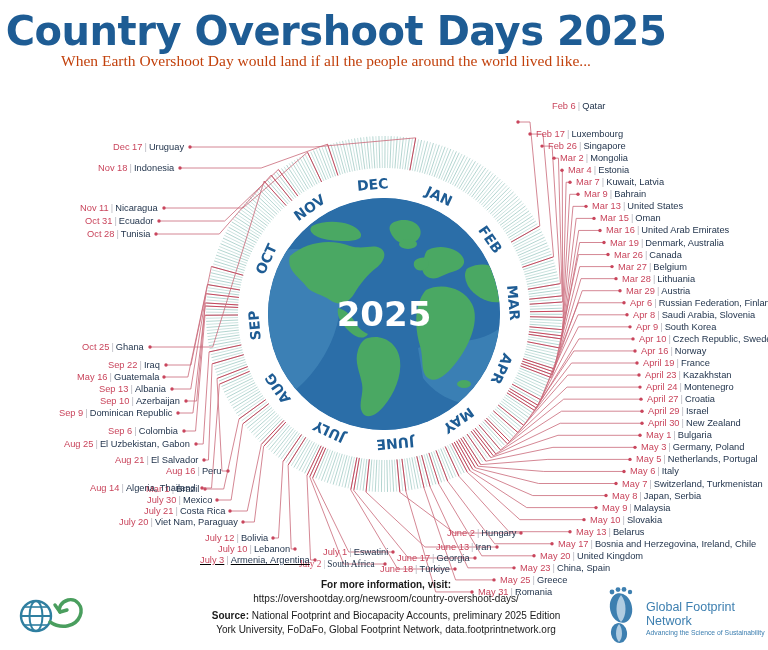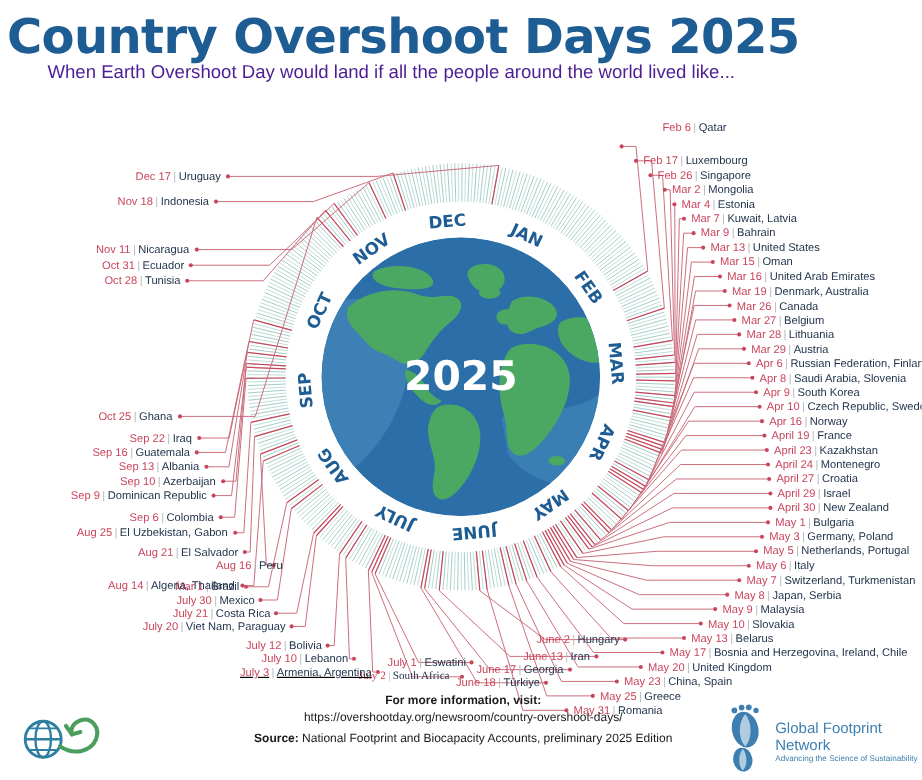--- a/index.html
+++ b/index.html
@@ -13,21 +13,21 @@
   #stage{position:absolute;left:0;top:0;width:768px;height:650px;}
 
   
   #title{
     position:absolute;left:0;top:8px;width:672px;text-align:center;
     font-size:40px;font-weight:bold;color:#1e5c94;letter-spacing:-0.5px;
     font-family:"DejaVu Sans", sans-serif;
   }
   #subtitle{
     position:absolute;left:0;top:52px;width:652px;text-align:center;
-    font-size:15.5px;color:#4c1d95;font-family:Liberation Sans, sans-serif;
+    font-size:15.5px;color:#c2410c;font-family:Liberation Serif, serif;
   }
 
   
   #globe-wrap{position:absolute;left:246px;top:176px;width:276px;height:276px;}
   #globe-ring{
     position:absolute;left:0;top:0;width:276px;height:276px;border-radius:50%;
     background:#ffffff;
   }
   #globe{
     position:absolute;left:22px;top:22px;width:232px;height:232px;border-radius:50%;
@@ -758,28 +758,28 @@
       <div class="label left" style="left: 323px; top: 547px;"><span class="d">July 1</span><span class="bar">|</span><span class="c">Eswatini</span></div>
       <div class="label left" style="left: 299px; top: 559px; font-family: Liberation Serif, serif;"><span class="d">July 2</span><span class="bar">|</span><span class="c">South Africa</span></div>
       <div class="label left" style="left: 200px; top: 555px; text-decoration: underline;"><span class="d">July 3</span><span class="bar">|</span><span class="c">Armenia, Argentina</span></div>
       <div class="label left" style="left: 218px; top: 544px;"><span class="d">July 10</span><span class="bar">|</span><span class="c">Lebanon</span></div>
       <div class="label left" style="left: 205px; top: 533px;"><span class="d">July 12</span><span class="bar">|</span><span class="c">Bolivia</span></div>
       <div class="label left" style="left: 119px; top: 517px;"><span class="d">July 20</span><span class="bar">|</span><span class="c">Viet Nam, Paraguay</span></div>
       <div class="label left" style="left: 144px; top: 506px;"><span class="d">July 21</span><span class="bar">|</span><span class="c">Costa Rica</span></div>
       <div class="label left" style="left: 147px; top: 495px;"><span class="d">July 30</span><span class="bar">|</span><span class="c">Mexico</span></div>
       <div class="label left" style="left: 146px; top: 484px;"><span class="d">Mar 1</span><span class="bar">|</span><span class="c">Brazil</span></div>
       <div class="label left" style="left: 90px; top: 483px;"><span class="d">Aug 14</span><span class="bar">|</span><span class="c">Algeria, Thailand</span></div>
-      <div class="label left" style="left: 166px; top: 466px; margin-left: 14px;"><span class="d">Aug 16</span><span class="bar">|</span><span class="c">Peru</span></div>
+      <div class="label left" style="left: 166px; top: 466px;"><span class="d">Aug 16</span><span class="bar">|</span><span class="c">Peru</span></div>
       <div class="label left" style="left: 115px; top: 455px;"><span class="d">Aug 21</span><span class="bar">|</span><span class="c">El Salvador</span></div>
       <div class="label left" style="left: 64px; top: 439px;"><span class="d">Aug 25</span><span class="bar">|</span><span class="c">El Uzbekistan, Gabon</span></div>
       <div class="label left" style="left: 108px; top: 426px;"><span class="d">Sep 6</span><span class="bar">|</span><span class="c">Colombia</span></div>
       <div class="label left" style="left: 59px; top: 408px;"><span class="d">Sep 9</span><span class="bar">|</span><span class="c">Dominican Republic</span></div>
       <div class="label left" style="left: 100px; top: 396px;"><span class="d">Sep 10</span><span class="bar">|</span><span class="c">Azerbaijan</span></div>
       <div class="label left" style="left: 99px; top: 384px;"><span class="d">Sep 13</span><span class="bar">|</span><span class="c">Albania</span></div>
-      <div class="label left" style="left: 77px; top: 372px;"><span class="d">Sep 16</span><span class="bar">|</span><span class="c">Guatemala</span></div>
+      <div class="label left" style="left: 77px; top: 372px;"><span class="d">May 16</span><span class="bar">|</span><span class="c">Guatemala</span></div>
       <div class="label left" style="left: 108px; top: 360px;"><span class="d">Sep 22</span><span class="bar">|</span><span class="c">Iraq</span></div>
       <div class="label left" style="left: 82px; top: 342px;"><span class="d">Oct 25</span><span class="bar">|</span><span class="c">Ghana</span></div>
       <div class="label left" style="left: 87px; top: 229px;"><span class="d">Oct 28</span><span class="bar">|</span><span class="c">Tunisia</span></div>
       <div class="label left" style="left: 85px; top: 216px;"><span class="d">Oct 31</span><span class="bar">|</span><span class="c">Ecuador</span></div>
       <div class="label left" style="left: 80px; top: 203px;"><span class="d">Nov 11</span><span class="bar">|</span><span class="c">Nicaragua</span></div>
       <div class="label left" style="left: 98px; top: 163px;"><span class="d">Nov 18</span><span class="bar">|</span><span class="c">Indonesia</span></div>
       <div class="label left" style="left: 113px; top: 142px;"><span class="d">Dec 17</span><span class="bar">|</span><span class="c">Uruguay</span></div>
     </div>
 
   <div id="footer">
@@ -795,20 +795,21 @@
       </svg>
     </div>
 
     <div id="foot-center">
       <div class="fl"><b>For more information, visit:</b></div>
       <div class="fl">https://overshootday.org/newsroom/country-overshoot-days/</div>
       <div class="fl" style="margin-top:4px;">
         <b>Source:</b>
         <span>National Footprint and Biocapacity Accounts, preliminary 2025 Edition</span>
       </div>
+      <div class="fl">York University, FoDaFo, Global Footprint Network, data.footprintnetwork.org</div>
     </div>
 
     <div id="gfn-logo">
       <svg width="42" height="58" viewBox="0 0 42 58" style="position:absolute;left:0;top:2px;">
         <ellipse cx="21" cy="22" rx="11" ry="15" fill="#3d7fb0" transform="rotate(-12 21 22)"></ellipse>
         <path d="M21,9 C27,16 27,30 21,36 C15,30 15,16 21,9 Z" fill="#d7e6f2" opacity="0.75"></path>
         <ellipse cx="19" cy="47" rx="8" ry="10" fill="#3d7fb0" transform="rotate(-10 19 47)"></ellipse>
         <path d="M19,38 C23,43 23,52 19,56 C15,52 15,43 19,38 Z" fill="#d7e6f2" opacity="0.75"></path>
         <circle cx="12" cy="6" r="2.4" fill="#3d7fb0"></circle>
         <circle cx="18" cy="3.6" r="2.4" fill="#3d7fb0"></circle>

